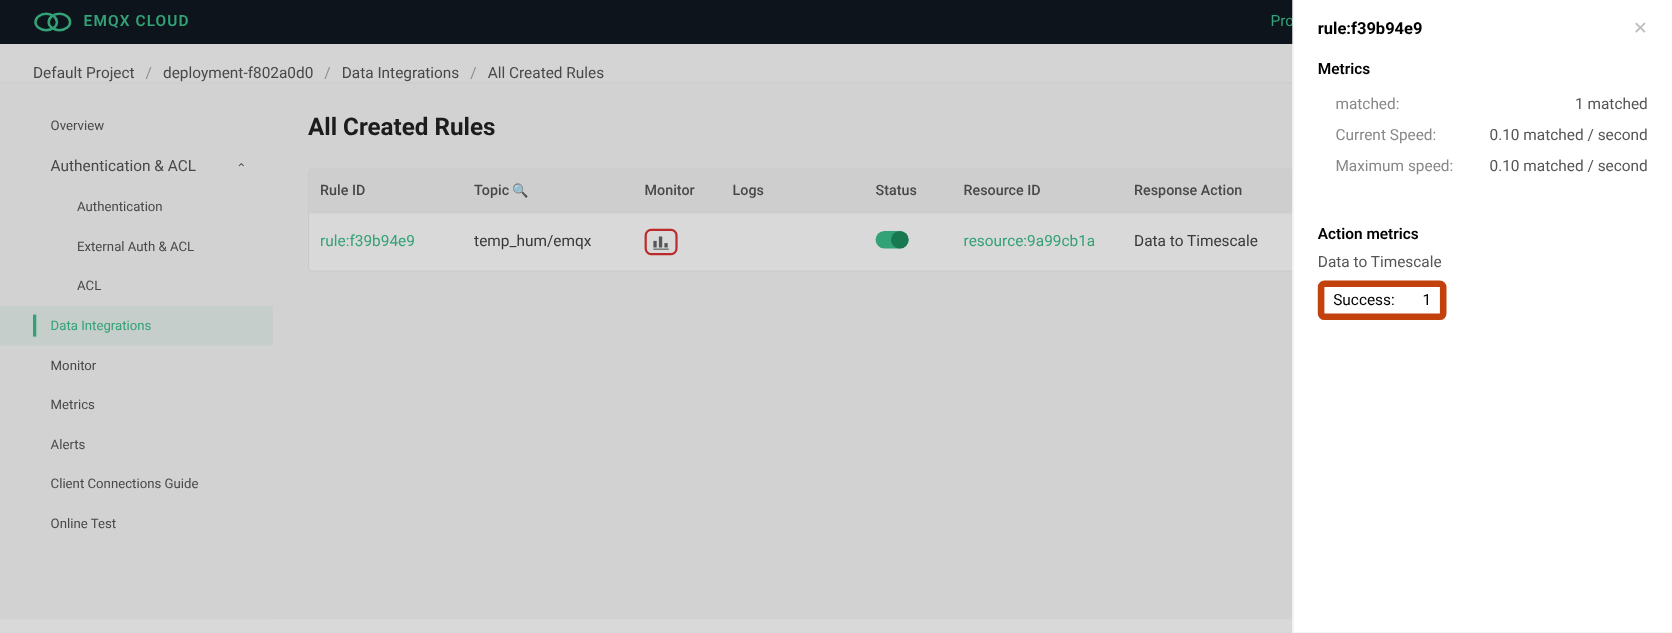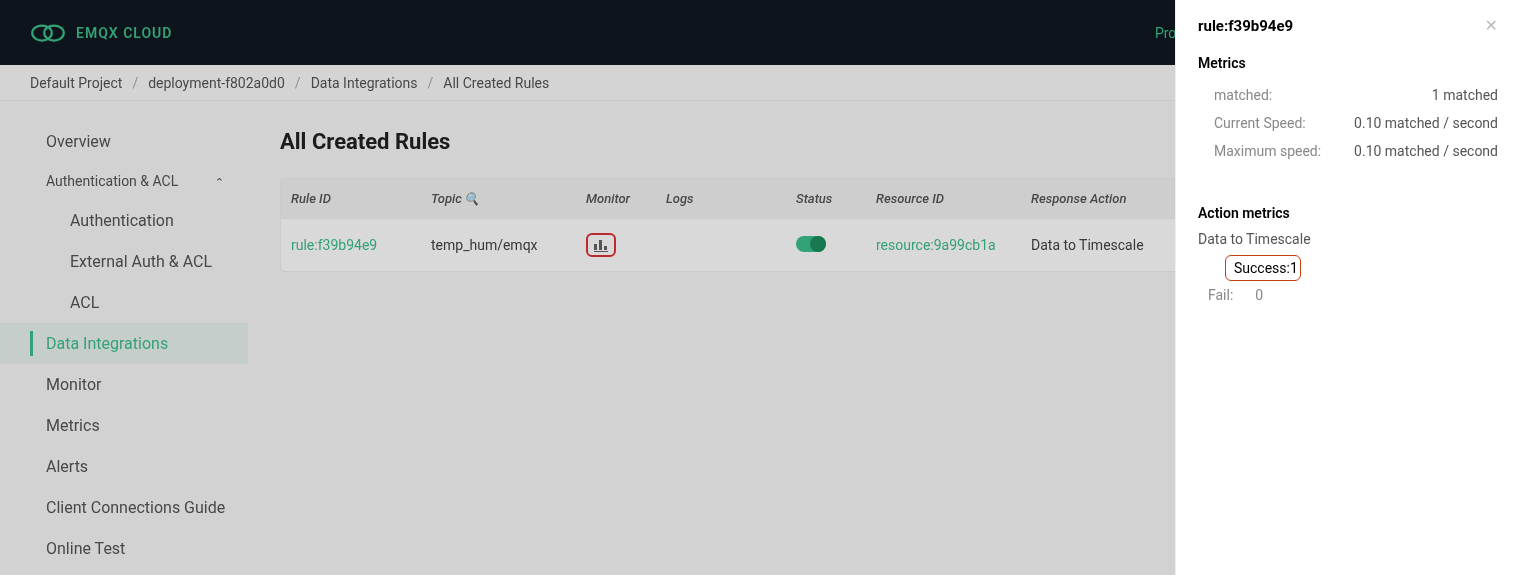--- a/index.html
+++ b/index.html
@@ -1,45 +1,45 @@
 <!DOCTYPE html>
 <html><head>
 <meta charset="utf-8">
 <style>
 * { box-sizing: border-box; margin: 0; padding: 0; }
 body { font-family: -apple-system, BlinkMacSystemFont, "Segoe UI", Roboto, Helvetica, Arial, sans-serif; background: #fff; width: 1520px; height: 575px; overflow: hidden; }
 
-.topbar { background: #111820; height: 65px; display: flex; align-items: center; padding: 0 30px; }
+.topbar { background: #111820; height: 40px; display: flex; align-items: center; padding: 0 30px; }
 .logo { display: flex; align-items: center; gap: 10px; color: #3cbf8b; font-size: 14px; font-weight: 600; letter-spacing: 1px; }
 .logo-icon { width: 36px; height: 22px; }
 .topnav { margin-left: auto; display: flex; gap: 28px; color: #cfcfcf; font-size: 14px; }
 .topnav-item { cursor: pointer; display: flex; align-items: center; gap: 5px; }
 .topnav-item.active { color: #3cbf8b; }
 .caret { font-size: 10px; }
 
-.breadcrumbs { height: 36px; background: #fafafa; border-bottom: 1px solid #ececec; display: flex; align-items: center; padding: 0 30px; font-size: 14px; color: #555; }
+.breadcrumbs { height: 36px; background: #fafafa; border-bottom: 1px solid #ececec; display: flex; align-items: flex-end; padding: 0 30px; font-size: 14px; color: #555; }
 .breadcrumbs .sep { margin: 0 10px; color: #aaa; }
 .breadcrumbs span.link { cursor: pointer; }
 
 .overlay { position: absolute; top:0; left:0; right:345px; bottom:0; background: rgba(0,0,0,0.15); pointer-events: none; z-index: 50; }
 
 .layout { display: flex; height: calc(575px - 52px - 36px); background: #f7f7f7; }
 
 .sidebar { width: 248px; padding-top: 20px; background: #f7f7f7; }
-.sidebar-item { padding: 11px 18px 11px 46px; font-size: 16px; color: #555; cursor: pointer; position: relative; }
+.sidebar-item { padding: 11px 18px 11px 46px; font-size: 12px; color: #555; cursor: pointer; position: relative; }
 .sidebar-item.active { color: #3cbf8b; background: rgba(60,191,139,0.08); }
 .sidebar-item.active::before { content: ""; position: absolute; left: 30px; top: 8px; bottom: 8px; width: 3px; background: #3cbf8b; }
 .sidebar-item.sub { padding-left: 70px; }
 .sidebar-group { padding: 11px 18px 11px 46px; font-size: 14px; color: #555; display: flex; align-items: flex-end; justify-content: space-between; cursor: pointer; }
 .sidebar-group .chev { font-size: 11px; margin-right:6px; }
 
 .main { flex: 1; padding: 28px 32px; }
 .page-title { font-size: 22px; font-weight: 700; color: #222; margin-bottom: 24px; }
 .table { background: #fff; border: 1px solid #eee; border-radius: 4px; }
-.thead { display: flex; background: #f3f3f3; font-size: 13px; color: #555; font-weight: 500; font-style: italic; }
+.thead { display: flex; background: #f3f3f3; font-size: 13px; color: #555; font-weight: 500; }
 .th { padding: 12px 10px; }
 .trow { display: flex; font-size: 14px; color: #444; border-top: 1px solid #eee; align-items: center; }
 .td { padding: 14px 10px; }
 .col-rule { width: 140px; }
 .col-topic { width: 155px; }
 .col-monitor { width: 80px; }
 .col-note { width: 130px; }
 .col-status { width: 80px; }
 .col-resource { width: 155px; }
 .col-action { flex:1; }
@@ -52,21 +52,21 @@
 .toggle::after { content:""; position:absolute; right:0; top:0; width:16px; height:16px; background:#1d8f60; border-radius:50%; }
 .search-icon { font-size: 12px; color:#888; margin-left:3px; }
 
 .panel { position: absolute; top:0; right:0; width: 345px; height: 575px; background: #fff; border-left: 1px solid #eee; z-index: 100; padding: 16px 22px; font-size: 14px; }
 .panel-head { display:flex; justify-content:space-between; align-items:center; margin-bottom: 20px; }
 .panel-title { font-weight: 700; font-size: 15px; }
 .close-x { color: #bbb; cursor: pointer; font-size: 16px; }
 .section-title { font-weight: 600; margin: 14px 0 10px 0; }
 .metric-row { display:flex; justify-content:space-between; padding: 6px 0; color: #555; margin-left: 16px; }
 .metric-row .lbl { color: #888; }
-.redbox2 { border: 1px solid #c2410c; border-radius: 6px; padding: 4px 8px; display: inline-flex; justify-content:space-between; width: 76px; margin-left: 27px; }
+.redbox2 { border: 6px solid #c2410c; border-radius: 6px; padding: 4px 8px; display: inline-flex; justify-content:space-between; width: 117px; }
 .action-sub { margin: 8px 0; color:#555; }
 .fail-row { display:flex; gap: 22px; padding: 6px 10px; color:#888; }
 </style>
 </head>
 <body>
 
 <div class="topbar">
   <div class="logo">
     <svg class="logo-icon" viewBox="0 0 48 28">
         <ellipse cx="16" cy="14" rx="13" ry="10" fill="none" stroke="#3cbf8b" stroke-width="3"></ellipse>
@@ -168,17 +168,13 @@
       <span class="lbl">Maximum speed:</span>
       <span>0.10 matched / second</span>
     </div>
 
   <div class="section-title" style="margin-top:40px">Action metrics</div>
   <div class="action-sub">Data to Timescale</div>
   <div><span class="redbox2">
         <span>Success:</span>
         <span>1</span>
       </span></div>
-  <div class="fail-row">
-      <span>Fail:</span>
-      <span>0</span>
-    </div>
 </div>
 
 </body></html>

